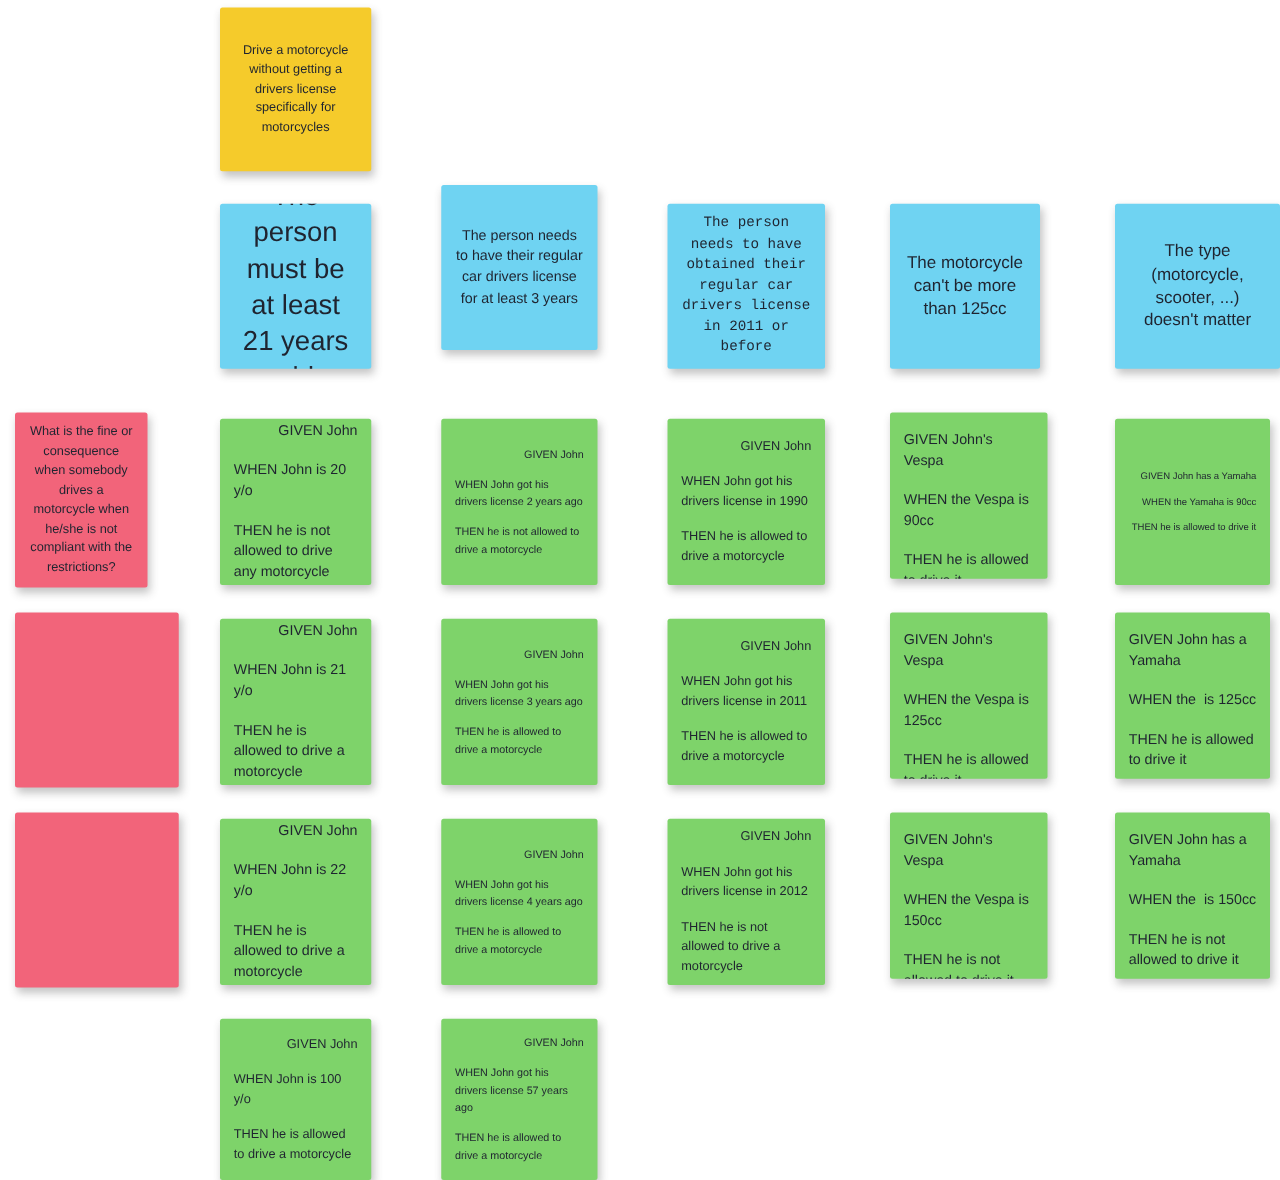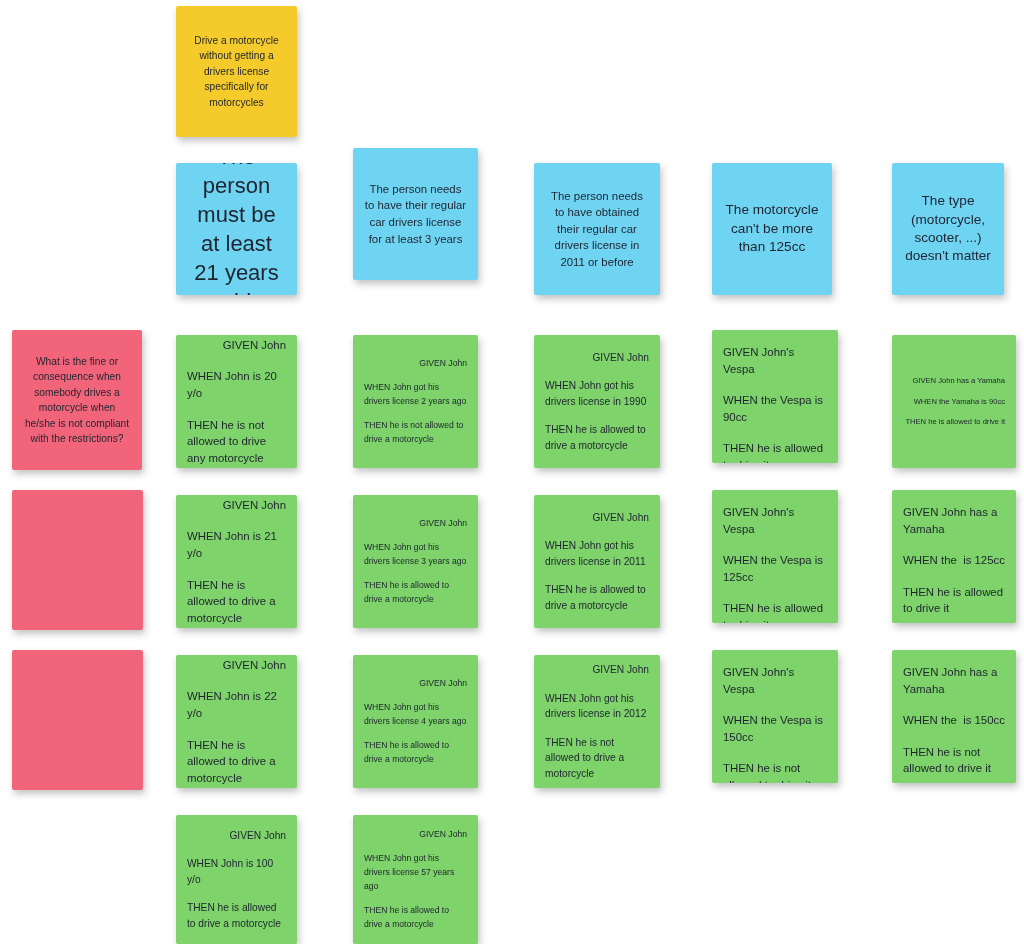--- a/index.html
+++ b/index.html
@@ -86,33 +86,33 @@
   </div>
 
   <div class="note rule center-text fs-xxl gap-0" style="left:176px; top:163px; width:121px; height:132px;">
     <span class="line">The person must be at least 21 years old</span>
   </div>
 
   <div class="note rule center-text fs-l gap-0" style="left:353px; top:148px; width:125px; height:132px;">
     <span class="line">The person needs to have their regular car drivers license for at least 3 years</span>
   </div>
 
-  <div class="note rule center-text fs-l gap-0" style="left:534px; top:163px; width:126px; height:132px;">
+  <div class="note rule center-text fs-l gap-0" style="left:534px; top:163px; width:126px; height:132px;font-family:Liberation Mono, monospace;">
     <span class="line">The person needs to have obtained their regular car drivers license in 2011 or before</span>
   </div>
 
   <div class="note rule center-text fs-xl gap-0" style="left:712px; top:163px; width:120px; height:132px;">
     <span class="line">The motorcycle can't be more than 125cc</span>
   </div>
 
-  <div class="note rule center-text fs-xl gap-0" style="left:892px; top:163px; width:112px; height:132px;">
+  <div class="note rule center-text fs-xl gap-0" style="left:892px; top:163px; width:132px; height:132px;">
     <span class="line">The type (motorcycle, scooter, ...) doesn't matter</span>
   </div>
 
-  <div class="note question center-text fs-m gap-0" style="left:12px; top:330px; width:130px; height:140px;">
+  <div class="note question center-text fs-m gap-0" style="left:12px; top:330px; width:106px; height:140px;">
     <span class="line">What is the fine or consequence when somebody drives a motorcycle when he/she is not compliant with the restrictions?</span>
   </div>
 
   <div class="note question center-text fs-m gap-0" style="left:12px; top:490px; width:131px; height:140px;">
     <span class="line"></span>
   </div>
 
   <div class="note question center-text fs-m gap-0" style="left:12px; top:650px; width:131px; height:140px;">
     <span class="line"></span>
   </div>

